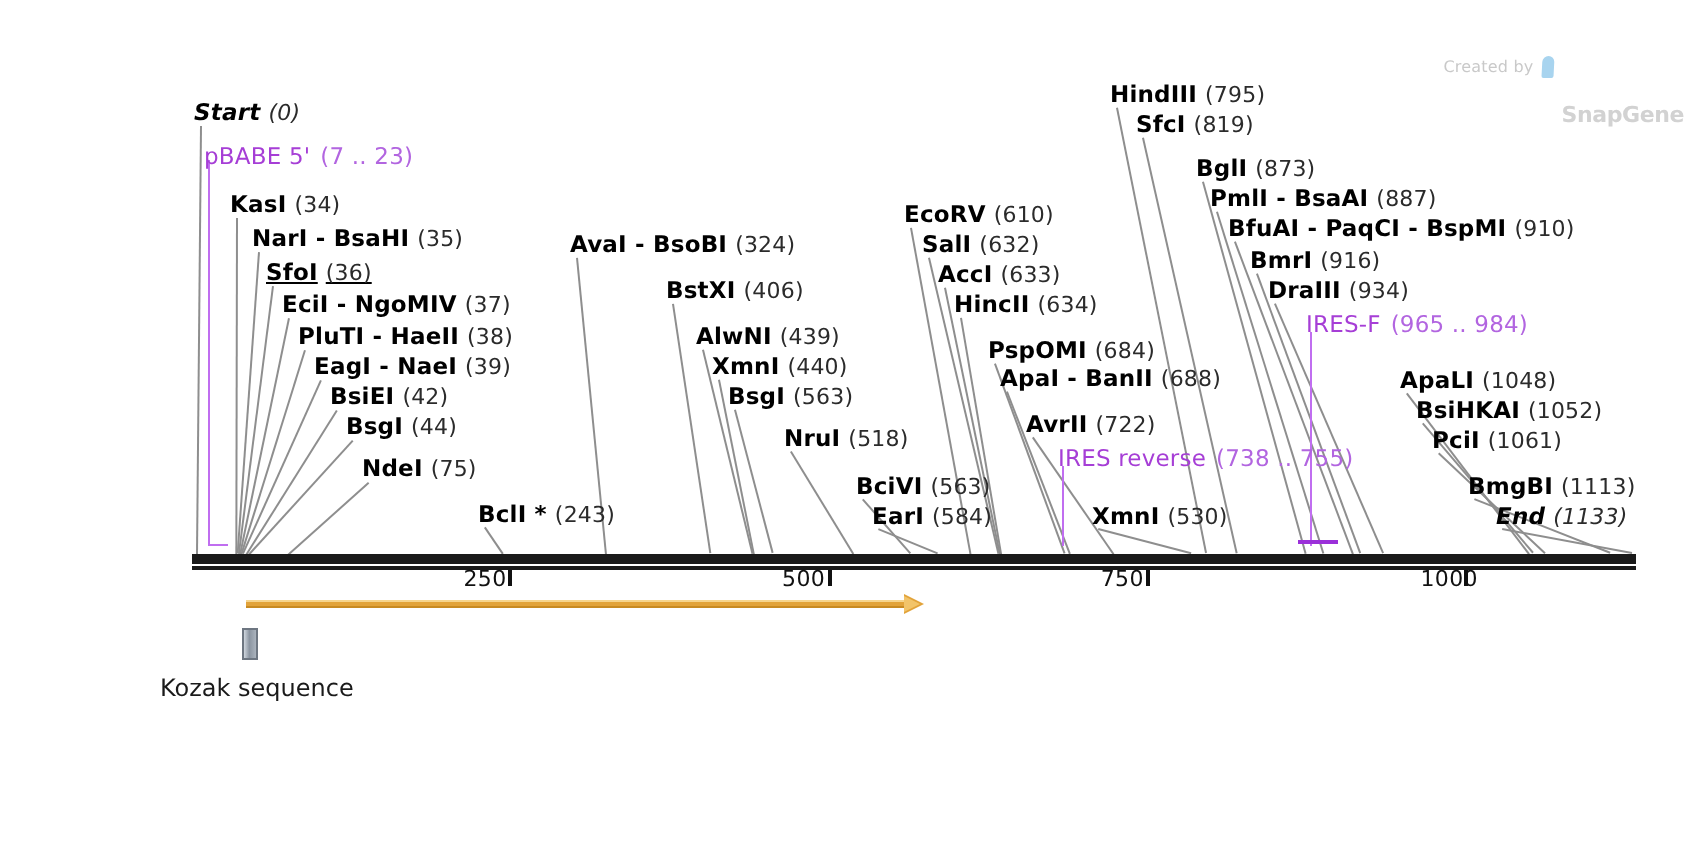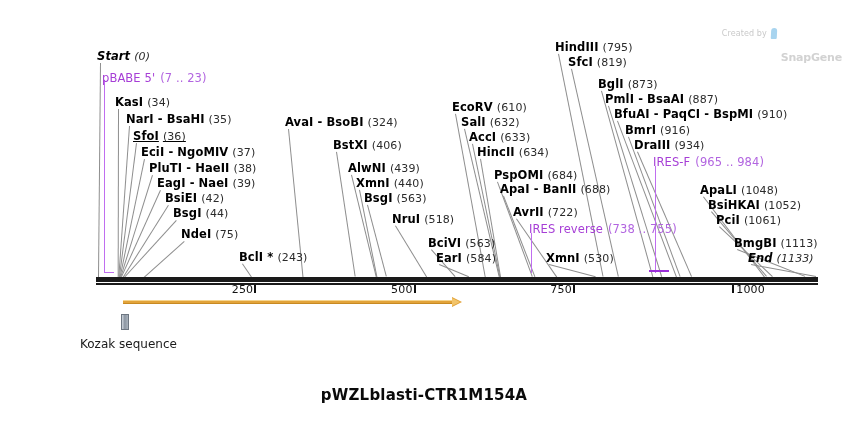--- a/index.html
+++ b/index.html
@@ -330,27 +330,26 @@
   <div id="backbone-under"></div>
 
   <div id="tick-layer">
       <div class="tick-major" style="left: 254.312px;"></div>
       <div class="tick-label" style="left: 253.312px;">250</div>
       <div class="tick-major" style="left: 413.623px;"></div>
       <div class="tick-label" style="left: 412.623px;">500</div>
       <div class="tick-major" style="left: 572.935px;"></div>
       <div class="tick-label" style="left: 571.935px;">750</div>
       <div class="tick-major" style="left: 732.246px;"></div>
-      <div class="tick-label" style="left: 765px;">1000</div>
+      <div class="tick-label" style="left: 739px;">1000</div>
     </div>
 
   <div id="orf-arrow" style="left: 122.764px; width: 339.652px;">
     <div class="shaft" style="width: 330.652px;"></div>
     <div class="head" style="left: 329.652px;"></div>
     <div class="head-hl" style="left: 329.652px;"></div>
   </div>
 
   <div id="kozak-box" style="left: 121.313px;"></div>
   <div id="kozak-label">Kozak sequence</div>
 
-  <div id="plasmid-title">pWZLblasti-CTR1M154A</div>
 
 </div>
 
 </body></html>

